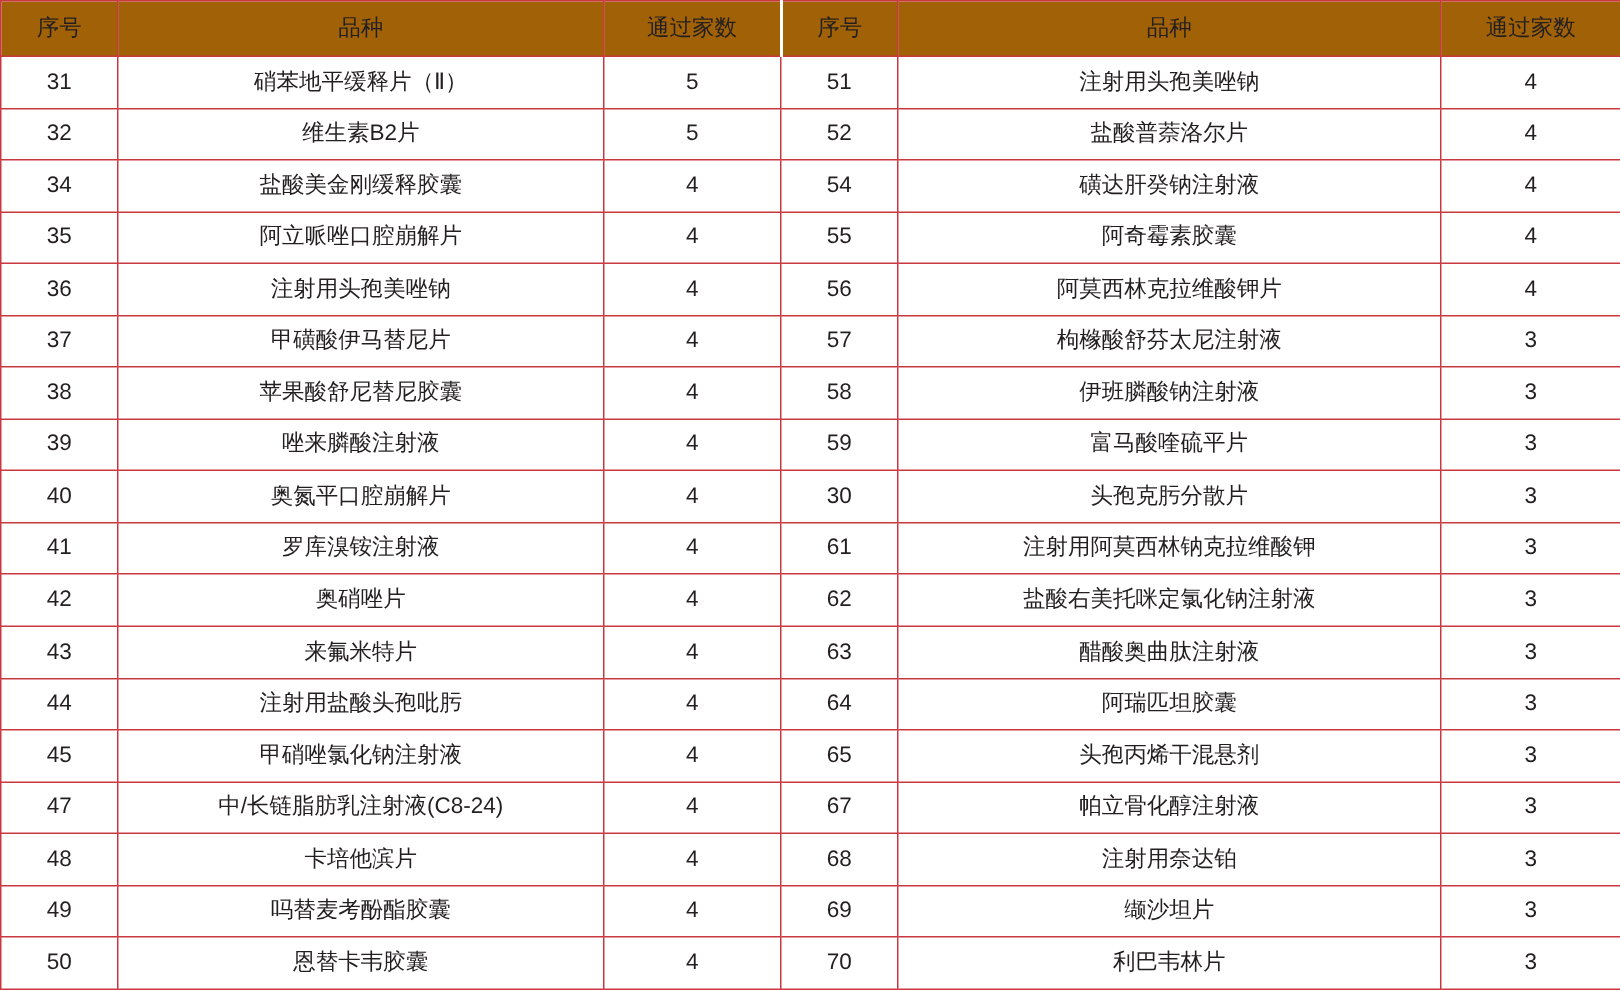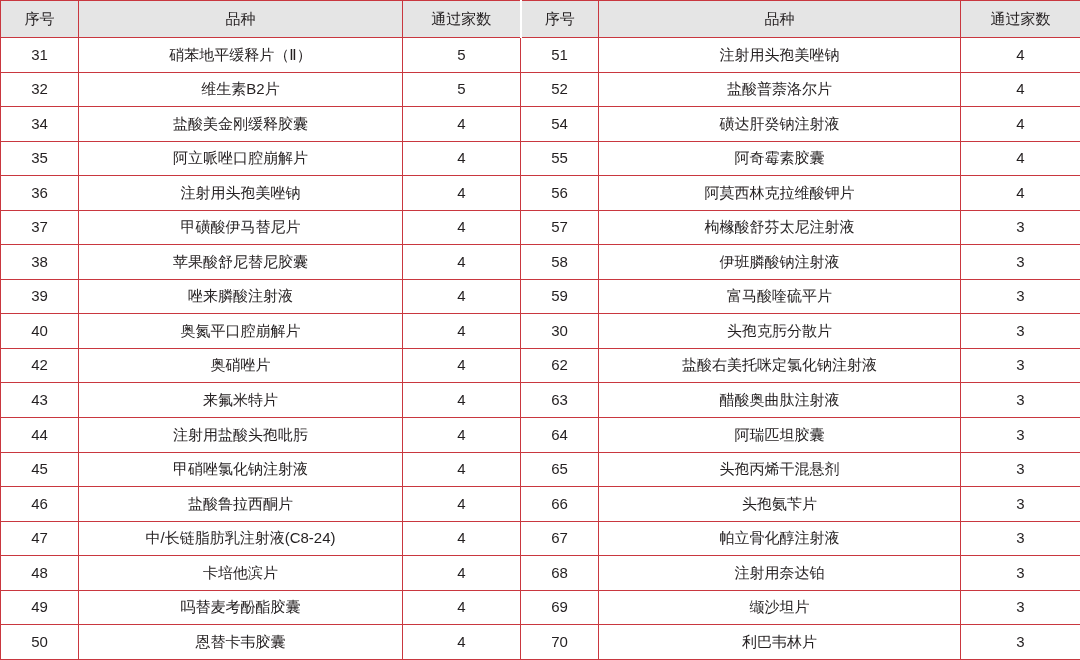--- a/index.html
+++ b/index.html
@@ -29,21 +29,21 @@
     border: 1px solid #c9373f;
     padding: 0;
     text-align: center;
     vertical-align: middle;
     font-weight: normal;
     font-size: 15px;
     color: #231f20;
     line-height: 1.1;
   }
   thead th {
-    background: #e5e5e5;
+    background: #a16207;
     color: #ffffff;
     font-size: 16px;
     font-weight: bold;
     border: 1px solid #c20e1a;
     height: 36px;
   }
   thead th.sep {
     border-left: 2px solid #ffffff;
   }
   tbody tr {
@@ -160,20 +160,28 @@
         </tr>
         <tr>
           <td class="num">40</td>
           <td class="name">奥氮平口腔崩解片</td>
           <td class="count">4</td>
           <td class="num">30</td>
           <td class="name">头孢克肟分散片</td>
           <td class="count">3</td>
         </tr>
         <tr>
+          <td class="num">41</td>
+          <td class="name">罗库溴铵注射液</td>
+          <td class="count">4</td>
+          <td class="num">61</td>
+          <td class="name">注射用阿莫西林钠克拉维酸钾</td>
+          <td class="count">3</td>
+        </tr>
+        <tr>
           <td class="num">42</td>
           <td class="name">奥硝唑片</td>
           <td class="count">4</td>
           <td class="num">62</td>
           <td class="name">盐酸右美托咪定氯化钠注射液</td>
           <td class="count">3</td>
         </tr>
         <tr>
           <td class="num">43</td>
           <td class="name">来氟米特片</td>
@@ -189,28 +197,20 @@
           <td class="num">64</td>
           <td class="name">阿瑞匹坦胶囊</td>
           <td class="count">3</td>
         </tr>
         <tr>
           <td class="num">45</td>
           <td class="name">甲硝唑氯化钠注射液</td>
           <td class="count">4</td>
           <td class="num">65</td>
           <td class="name">头孢丙烯干混悬剂</td>
-          <td class="count">3</td>
-        </tr>
-        <tr>
-          <td class="num">46</td>
-          <td class="name">盐酸鲁拉西酮片</td>
-          <td class="count">4</td>
-          <td class="num">66</td>
-          <td class="name">头孢氨苄片</td>
           <td class="count">3</td>
         </tr>
         <tr>
           <td class="num">47</td>
           <td class="name">中/长链脂肪乳注射液(C8-24)</td>
           <td class="count">4</td>
           <td class="num">67</td>
           <td class="name">帕立骨化醇注射液</td>
           <td class="count">3</td>
         </tr>

